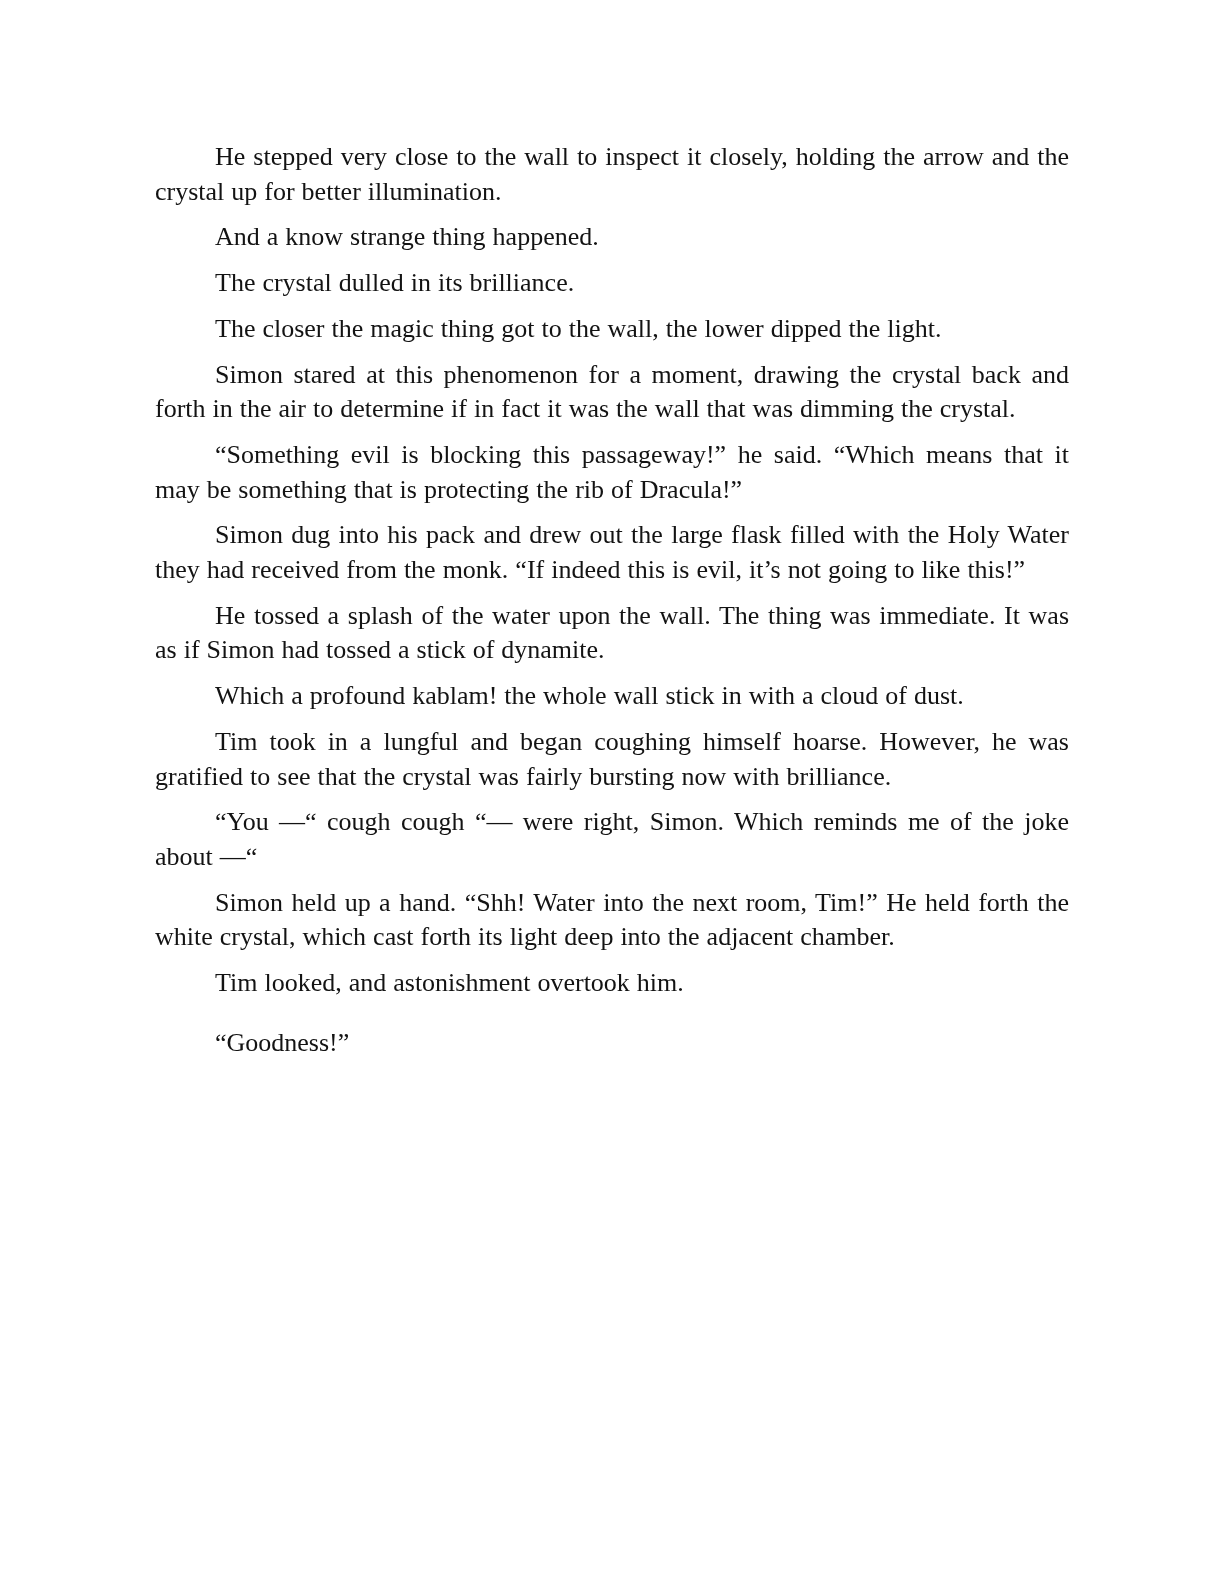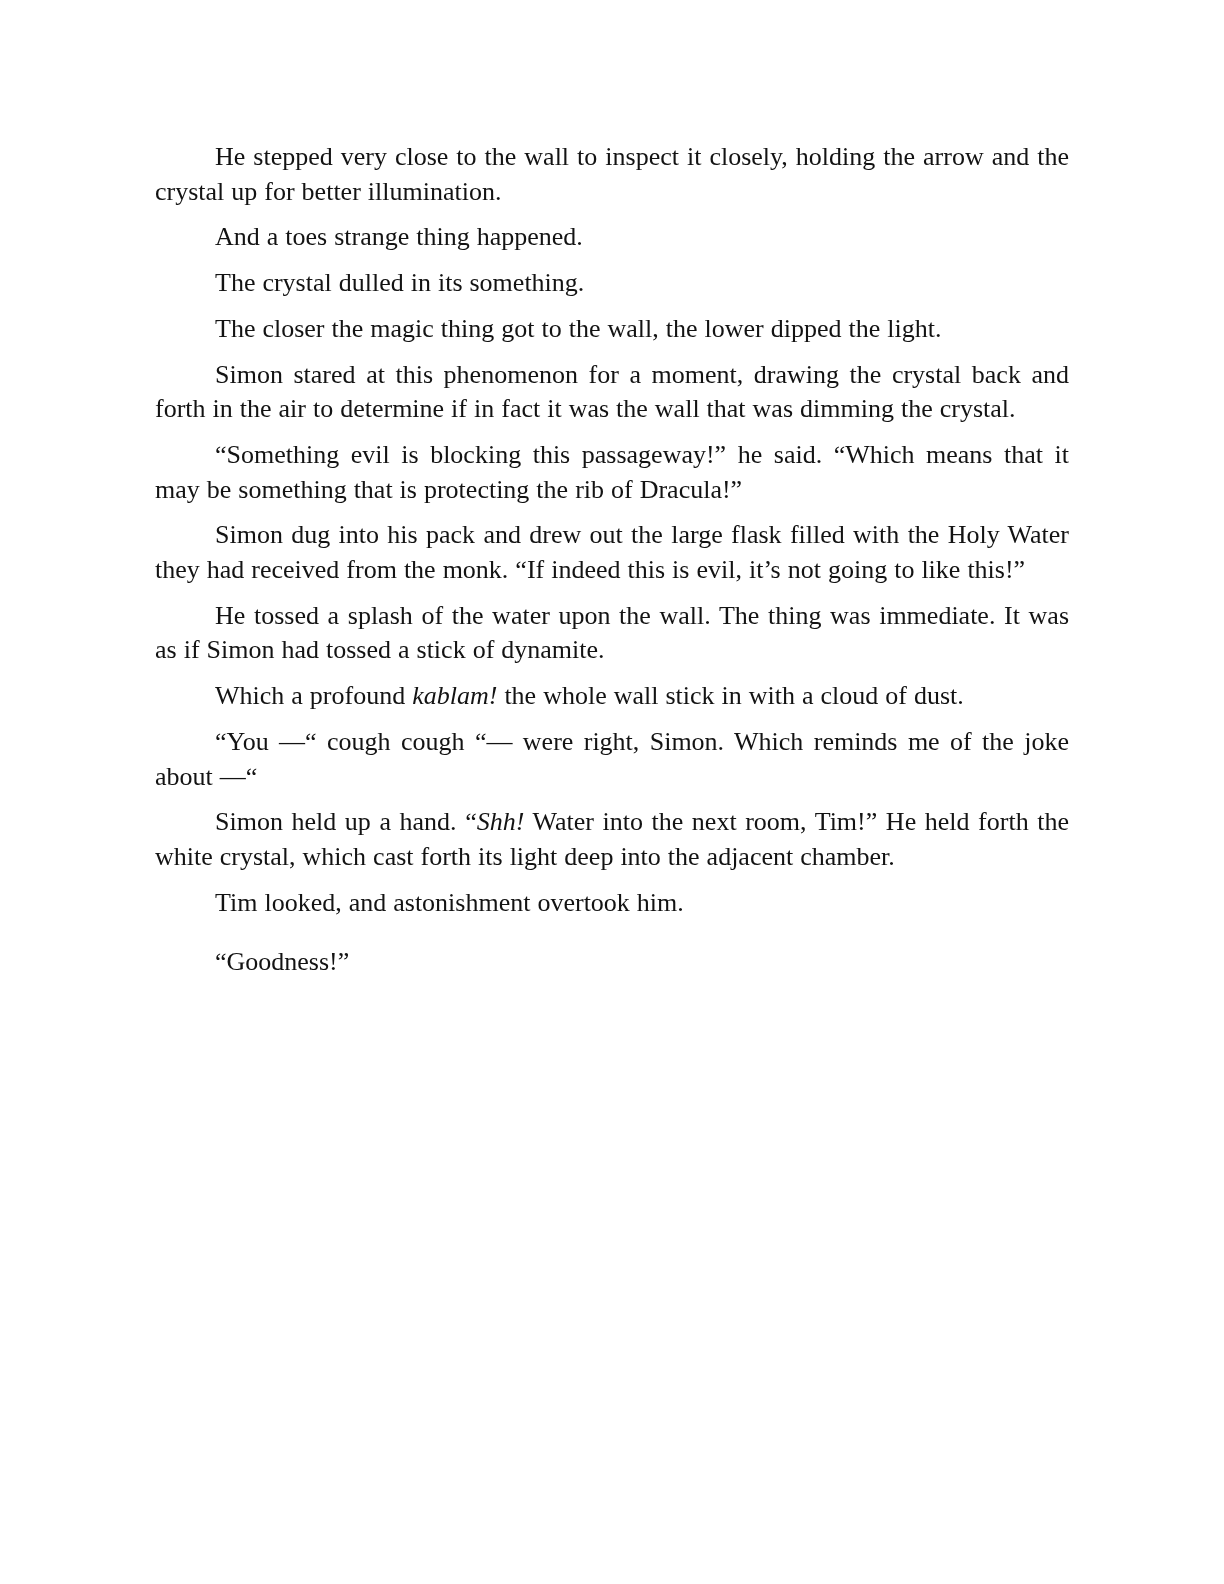--- a/index.html
+++ b/index.html
@@ -32,35 +32,35 @@
     line-height: 34.7px;
     text-align: justify;
     text-indent: 60px;
     word-spacing: 0.5px;
   }
   .para:last-child {
     margin-bottom: 0;
     margin-top: 25px;
   }
   .italic {
-    font-style: italic;
   }
 </style>
 </head>
 <body>
 
 <div class="page">
   <div class="text-column">
       <p class="para"><span>He stepped very close to the wall to inspect it closely, holding the arrow and the crystal up for better illumination.</span></p>
-      <p class="para"><span>And a toes strange thing happened.</span></p>
-      <p class="para"><span>The crystal dulled in its something.</span></p>
+      <p class="para"><span>And a know strange thing happened.</span></p>
+      <p class="para"><span>The crystal dulled in its brilliance.</span></p>
       <p class="para"><span>The closer the magic thing got to the wall, the lower dipped the light.</span></p>
       <p class="para"><span>Simon stared at this phenomenon for a moment, drawing the crystal back and forth in the air to determine if in fact it was the wall that was dimming the crystal.</span></p>
       <p class="para"><span>“Something evil is blocking this passageway!” he said. “Which means that it may be something that is protecting the rib of Dracula!”</span></p>
       <p class="para"><span>Simon dug into his pack and drew out the large flask filled with the Holy Water they had received from the monk. “If indeed this is evil, it’s not going to like this!”</span></p>
       <p class="para"><span>He tossed a splash of the water upon the wall. The thing was immediate. It was as if Simon had tossed a stick of dynamite.</span></p>
       <p class="para"><span>Which a profound </span><span class="italic">kablam!</span><span> the whole wall stick in with a cloud of dust.</span></p>
+      <p class="para"><span>Tim took in a lungful and began coughing himself hoarse. However, he was gratified to see that the crystal was fairly bursting now with brilliance.</span></p>
       <p class="para"><span>“You —“ cough cough “— were right, Simon. Which reminds me of the joke about —“</span></p>
       <p class="para"><span>Simon held up a hand. “</span><span class="italic">Shh!</span><span> Water into the next room, Tim!” He held forth the white crystal, which cast forth its light deep into the adjacent chamber.</span></p>
       <p class="para"><span>Tim looked, and astonishment overtook him.</span></p>
       <p class="para"><span>“Goodness!”</span></p>
     </div>
 </div>
 
 </body></html>

